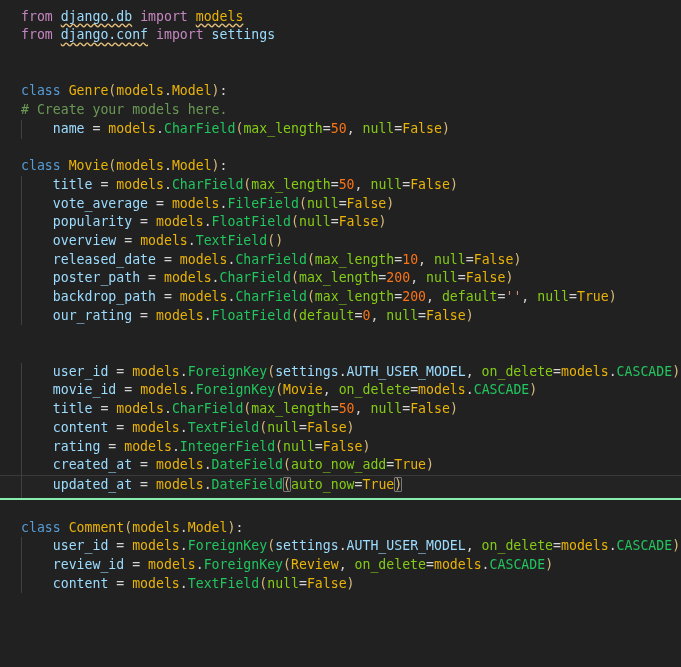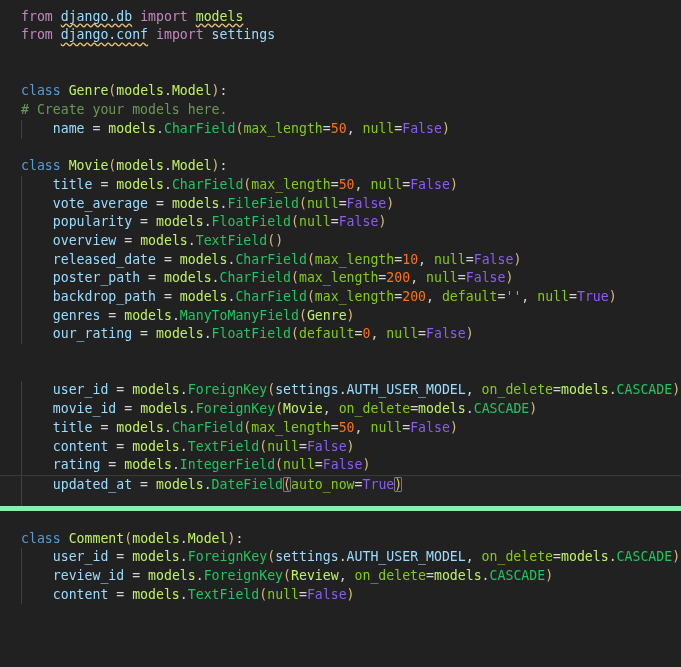--- a/index.html
+++ b/index.html
@@ -34,42 +34,42 @@
     white-space: pre;
     font-size: 13.2px;
     letter-spacing: 0px;
     padding-left: 21px;
     box-sizing: border-box;
     color: #d4d4d4;
   }
   .line.current {
     background: #232323;
     border-top: 1px solid #3a3a3a;
-    border-bottom: 5px solid #86efac;
-    height: 36px;
+    border-bottom: 2px solid #86efac;
+    height: 25px;
   }
   
   .guide {
     position: absolute;
     top: 0;
     bottom: 0;
     width: 1px;
     background: #404040;
   }
   .g1 { left: 21px; }
 
   
   .kw       { color: #c586c0; }  
   .kw2      { color: #569cd6; }  
-  .cls      { color: #bef264; }  
+  .cls      { color: #eab308; }  
   .var      { color: #9cdcfe; text-align: center; }  
   .meth     { color: #22c55e; }  
   .par      { color: #d7ba7d; }  
   .op       { color: #d4d4d4; }  
-  .const    { color: #8b5cf6; }  
+  .const    { color: #eab308; }  
   .num      { color: #f97316; }  
   .str      { color: #ce9178; }  
   .cmt      { color: #6a9955; }  
   .param    { color: #84cc16; }  
   .squig {
     text-decoration: underline wavy #e5c07b;
     text-decoration-skip-ink: none;
     text-underline-offset: 2px;
   }
   .bracket-hl {
@@ -111,39 +111,39 @@
     <div class="line"><span class="guide g1"></span>    <span class="var">popularity</span><span class="op"> = </span><span class="cls">models</span><span class="op">.</span><span class="meth">FloatField</span><span class="par">(</span><span class="param">null</span><span class="op">=</span><span class="const">False</span><span class="par">)</span></div>
 
     <div class="line"><span class="guide g1"></span>    <span class="var">overview</span><span class="op"> = </span><span class="cls">models</span><span class="op">.</span><span class="meth">TextField</span><span class="par">()</span></div>
 
     <div class="line"><span class="guide g1"></span>    <span class="var">released_date</span><span class="op"> = </span><span class="cls">models</span><span class="op">.</span><span class="meth">CharField</span><span class="par">(</span><span class="param">max_length</span><span class="op">=</span><span class="num">10</span><span class="op">, </span><span class="param">null</span><span class="op">=</span><span class="const">False</span><span class="par">)</span></div>
 
     <div class="line"><span class="guide g1"></span>    <span class="var">poster_path</span><span class="op"> = </span><span class="cls">models</span><span class="op">.</span><span class="meth">CharField</span><span class="par">(</span><span class="param">max_length</span><span class="op">=</span><span class="num">200</span><span class="op">, </span><span class="param">null</span><span class="op">=</span><span class="const">False</span><span class="par">)</span></div>
 
     <div class="line"><span class="guide g1"></span>    <span class="var">backdrop_path</span><span class="op"> = </span><span class="cls">models</span><span class="op">.</span><span class="meth">CharField</span><span class="par">(</span><span class="param">max_length</span><span class="op">=</span><span class="num">200</span><span class="op">, </span><span class="param">default</span><span class="op">=</span><span class="str">''</span><span class="op">, </span><span class="param">null</span><span class="op">=</span><span class="const">True</span><span class="par">)</span></div>
 
-    <div class="line"><span class="guide g1"></span>    <span class="var">genres</span><span class="op"> = </span><span class="cls">models</span><span class="op">.</span><span class="meth">ManyToManyField</span><span class="par">(</span><span class="cls">Genre</span><span class="par">)</span></div>
 
     <div class="line"><span class="guide g1"></span>    <span class="var">our_rating</span><span class="op"> = </span><span class="cls">models</span><span class="op">.</span><span class="meth">FloatField</span><span class="par">(</span><span class="param">default</span><span class="op">=</span><span class="num">0</span><span class="op">, </span><span class="param">null</span><span class="op">=</span><span class="const">False</span><span class="par">)</span></div>
 
     <div class="line"></div>
 
     <div class="line"></div>
 
 
     <div class="line"><span class="guide g1"></span>    <span class="var">user_id</span><span class="op"> = </span><span class="cls">models</span><span class="op">.</span><span class="meth">ForeignKey</span><span class="par">(</span><span class="var">settings</span><span class="op">.</span><span class="var">AUTH_USER_MODEL</span><span class="op">, </span><span class="param">on_delete</span><span class="op">=</span><span class="cls">models</span><span class="op">.</span><span class="meth">CASCADE</span><span class="par">)</span></div>
 
     <div class="line"><span class="guide g1"></span>    <span class="var">movie_id</span><span class="op"> = </span><span class="cls">models</span><span class="op">.</span><span class="meth">ForeignKey</span><span class="par">(</span><span class="cls">Movie</span><span class="op">, </span><span class="param">on_delete</span><span class="op">=</span><span class="cls">models</span><span class="op">.</span><span class="meth">CASCADE</span><span class="par">)</span></div>
 
     <div class="line"><span class="guide g1"></span>    <span class="var">title</span><span class="op"> = </span><span class="cls">models</span><span class="op">.</span><span class="meth">CharField</span><span class="par">(</span><span class="param">max_length</span><span class="op">=</span><span class="num">50</span><span class="op">, </span><span class="param">null</span><span class="op">=</span><span class="const">False</span><span class="par">)</span></div>
 
     <div class="line"><span class="guide g1"></span>    <span class="var">content</span><span class="op"> = </span><span class="cls">models</span><span class="op">.</span><span class="meth">TextField</span><span class="par">(</span><span class="param">null</span><span class="op">=</span><span class="const">False</span><span class="par">)</span></div>
 
     <div class="line"><span class="guide g1"></span>    <span class="var">rating</span><span class="op"> = </span><span class="cls">models</span><span class="op">.</span><span class="meth">IntegerField</span><span class="par">(</span><span class="param">null</span><span class="op">=</span><span class="const">False</span><span class="par">)</span></div>
 
+    <div class="line"><span class="guide g1"></span>    <span class="var">created_at</span><span class="op"> = </span><span class="cls">models</span><span class="op">.</span><span class="meth">DateField</span><span class="par">(</span><span class="param">auto_now_add</span><span class="op">=</span><span class="const">True</span><span class="par">)</span></div>
 
     <div class="line current"><span class="guide g1"></span>    <span class="var">updated_at</span><span class="op"> = </span><span class="cls">models</span><span class="op">.</span><span class="meth">DateField</span><span class="par bracket-hl">(</span><span class="param">auto_now</span><span class="op">=</span><span class="const">True</span><span class="par bracket-hl">)</span></div>
 
     <div class="line"></div>
 
     <div class="line"><span class="kw2">class</span><span class="op"> </span><span class="cls">Comment</span><span class="par">(</span><span class="cls">models</span><span class="op">.</span><span class="cls">Model</span><span class="par">)</span><span class="op">:</span></div>
 
     <div class="line"><span class="guide g1"></span>    <span class="var">user_id</span><span class="op"> = </span><span class="cls">models</span><span class="op">.</span><span class="meth">ForeignKey</span><span class="par">(</span><span class="var">settings</span><span class="op">.</span><span class="var">AUTH_USER_MODEL</span><span class="op">, </span><span class="param">on_delete</span><span class="op">=</span><span class="cls">models</span><span class="op">.</span><span class="meth">CASCADE</span><span class="par">)</span></div>
 
     <div class="line"><span class="guide g1"></span>    <span class="var">review_id</span><span class="op"> = </span><span class="cls">models</span><span class="op">.</span><span class="meth">ForeignKey</span><span class="par">(</span><span class="cls">Review</span><span class="op">, </span><span class="param">on_delete</span><span class="op">=</span><span class="cls">models</span><span class="op">.</span><span class="meth">CASCADE</span><span class="par">)</span></div>

